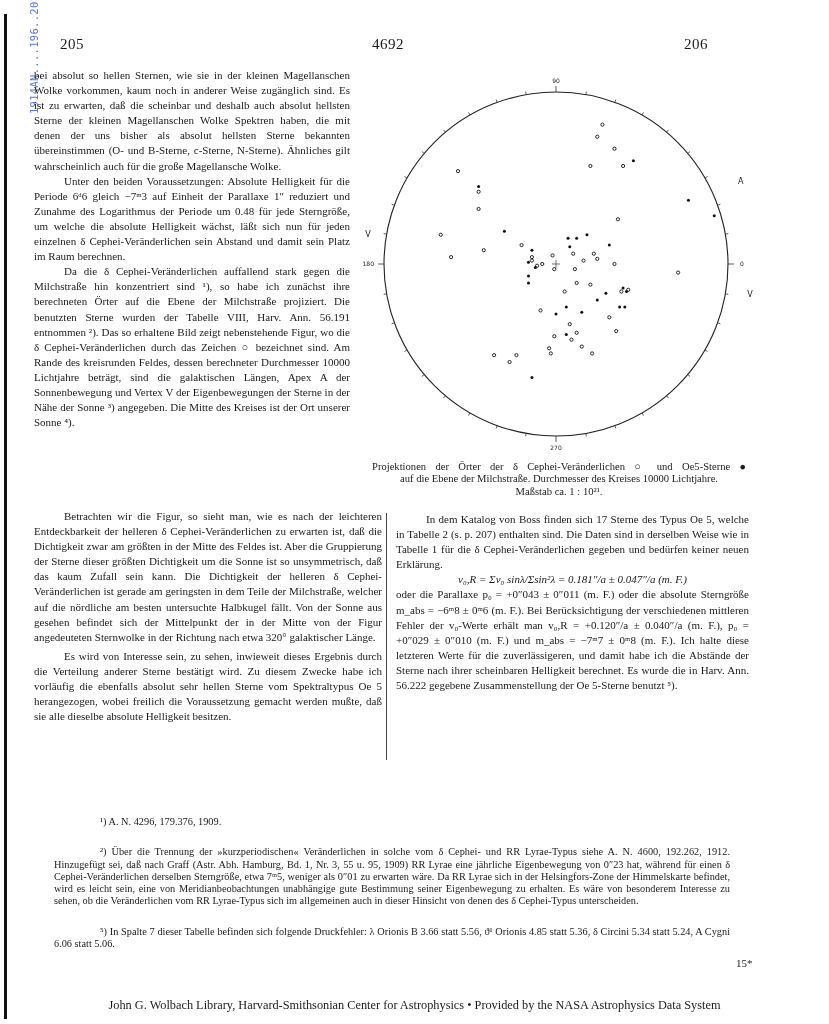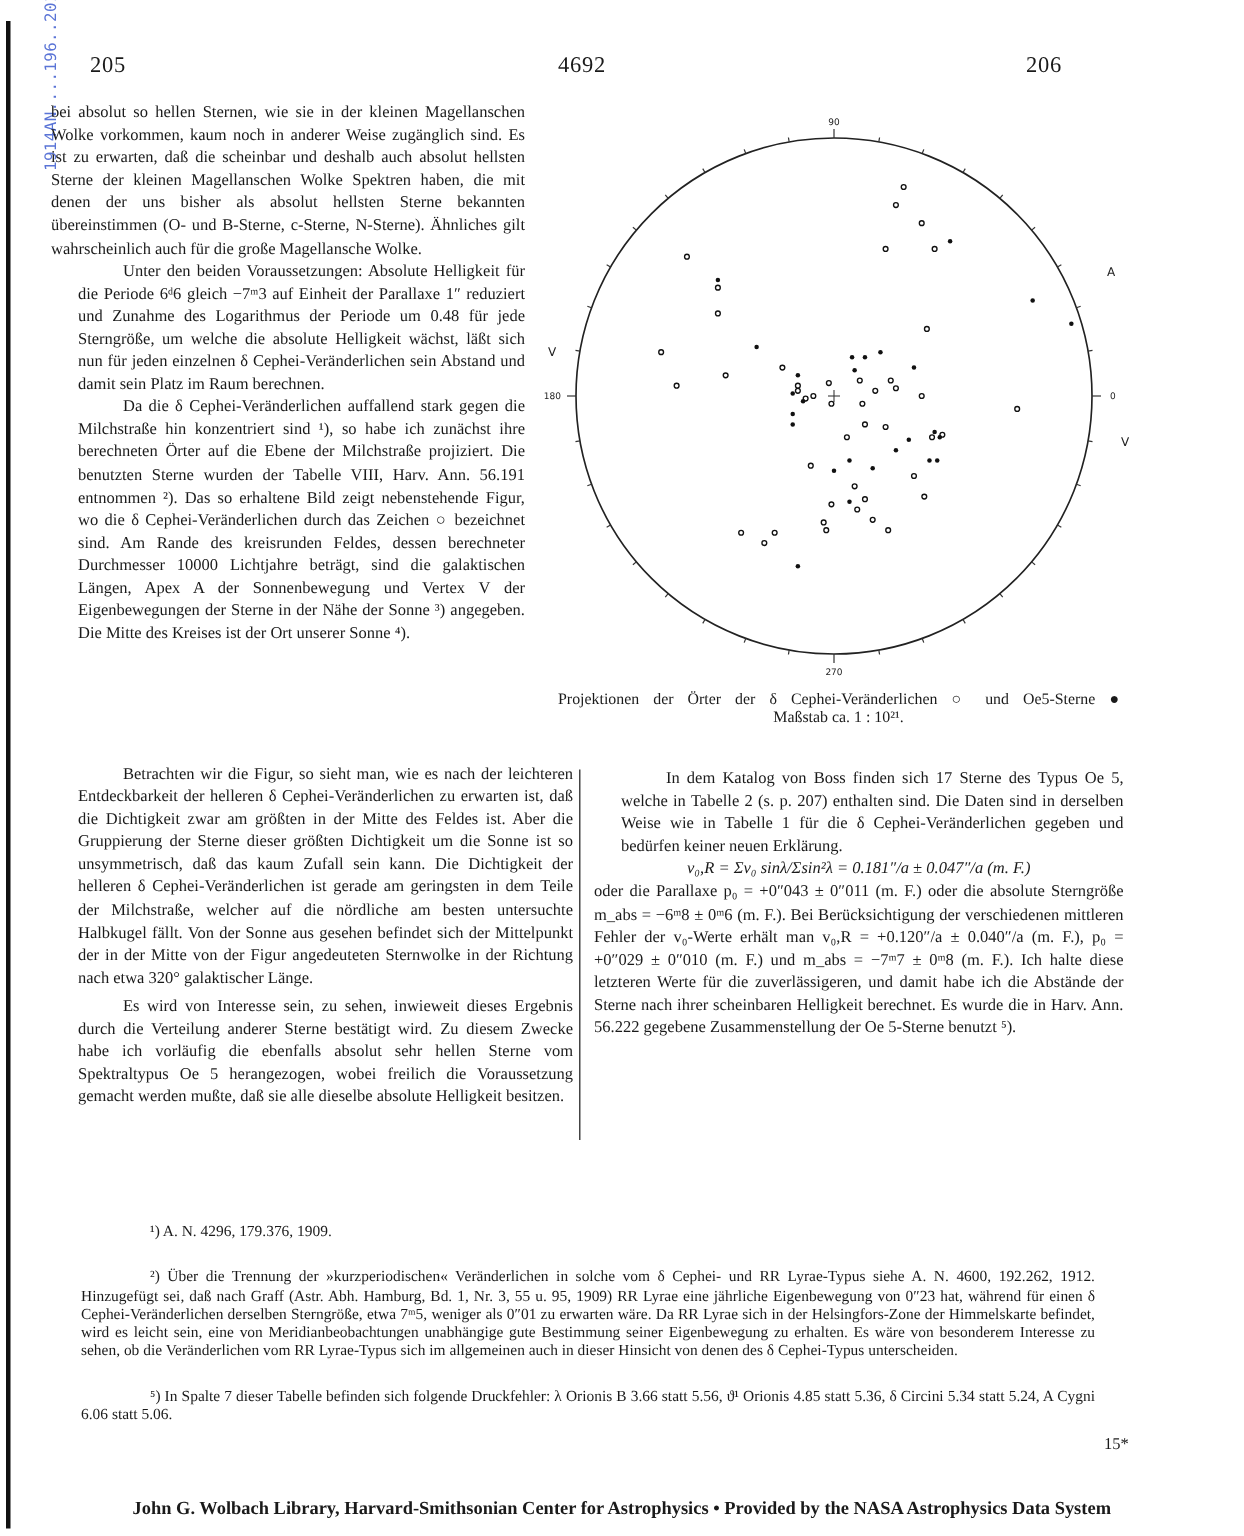--- a/index.html
+++ b/index.html
@@ -6,34 +6,34 @@
   body { width: 829px; height: 1024px; position: relative; overflow: hidden;
          font-family: "Liberation Serif", "DejaVu Serif", serif; color: #1a1a1a; }
   .abs { position: absolute; }
   .margin-bar { left: 4px; top: 14px; width: 3px; height: 1005px; background: #111; }
   .stamp { left: 28px; top: 4px; width: 14px; height: 110px; }
   .stamp span { position: absolute; left: 0; top: 110px; transform-origin: 0 0; transform: rotate(-90deg);
                 font-family: "DejaVu Sans Mono", monospace; font-size: 10.5px; color: #5a74d6; white-space: nowrap; letter-spacing: 0.3px; }
   .pageno { top: 36px; font-size: 15px; letter-spacing: 0.5px; }
   .col { font-size: 11px; line-height: 15.1px; text-align: justify; }
   .col p { margin: 0; }
-  .col p.ind { text-indent: 30px; margin-left: 18px; }
+  .col p.ind { text-indent: 30px; }
   .col p + p.gap { margin-top: 4px; }
   .left-col { left: 34px; top: 68px; width: 316px; }
   .left-col2 { left: 34px; top: 509px; width: 348px; }
   .right-col { left: 396px; top: 512px; width: 353px; }
   .col-divider { left: 386px; top: 513px; width: 1px; height: 247px; background: #444; }
   .formula { text-align: center; font-style: italic; margin: 4px 0 4px 0; }
   .caption { left: 372px; top: 461px; width: 374px; font-size: 10.6px; line-height: 12.4px; text-align: center; }
   .caption .l1 { text-align: justify; text-align-last: justify; }
   .footnotes { left: 36px; top: 798px; width: 712px; font-size: 10.3px; line-height: 12.3px; text-align: justify; }
   .footnotes p { margin: 18px; }
   .footnotes p.ind { text-indent: 46px; }
   .sig { left: 736px; top: 957px; font-size: 11px; }
-  .footer { left: 0; width: 829px; top: 998px; text-align: center; font-weight: bold; font-size: 12.3px; font-family: "Liberation Serif", serif; }
+  .footer { left: 0; width: 829px; top: 998px; text-align: center; font-weight: normal; font-size: 12.3px; font-family: "Liberation Serif", serif; }
   #chart { left: 360px; top: 60px; width: 420px; height: 400px; }
   #chart text { font-family: "DejaVu Sans", sans-serif; fill: #222; }
 </style>
 </head>
 <body>
 
 <div class="abs margin-bar"></div>
 <div class="abs stamp">
     <span>1914AN....196..201</span>
   </div>
@@ -167,20 +167,21 @@
       <circle cx="206.32" cy="247" r="1.5" fill="#111"></circle>
       <circle cx="196" cy="253.88" r="1.5" fill="#111"></circle>
       <circle cx="221.8" cy="252.16" r="1.5" fill="#111"></circle>
       <circle cx="206.32" cy="274.52" r="1.5" fill="#111"></circle>
       <circle cx="171.92" cy="317.52" r="1.5" fill="#111"></circle>
     </g>
 </svg>
 
 <div class="abs caption">
   <div class="l1">Projektionen der Örter der δ Cephei-Veränderlichen ○ und Oe5-Sterne ●</div>
+  <div>auf die Ebene der Milchstraße. Durchmesser des Kreises 10000 Lichtjahre.</div>
   <div>Maßstab ca. 1 : 10²¹.</div>
 </div>
 
 <div class="abs col left-col2">
   <p class="ind">Betrachten wir die Figur, so sieht man, wie es nach der leichteren Entdeckbarkeit der helleren δ Cephei-Veränderlichen zu erwarten ist, daß die Dichtigkeit zwar am größten in der Mitte des Feldes ist. Aber die Gruppierung der Sterne dieser größten Dichtigkeit um die Sonne ist so unsymmetrisch, daß das kaum Zufall sein kann. Die Dichtigkeit der helleren δ Cephei-Veränderlichen ist gerade am geringsten in dem Teile der Milchstraße, welcher auf die nördliche am besten untersuchte Halbkugel fällt. Von der Sonne aus gesehen befindet sich der Mittelpunkt der in der Mitte von der Figur angedeuteten Sternwolke in der Richtung nach etwa 320° galaktischer Länge.</p>
   <p class="ind gap">Es wird von Interesse sein, zu sehen, inwieweit dieses Ergebnis durch die Verteilung anderer Sterne bestätigt wird. Zu diesem Zwecke habe ich vorläufig die ebenfalls absolut sehr hellen Sterne vom Spektraltypus Oe 5 herangezogen, wobei freilich die Voraussetzung gemacht werden mußte, daß sie alle dieselbe absolute Helligkeit besitzen.</p>
 </div>
 
 <div class="abs col-divider"></div>
 

